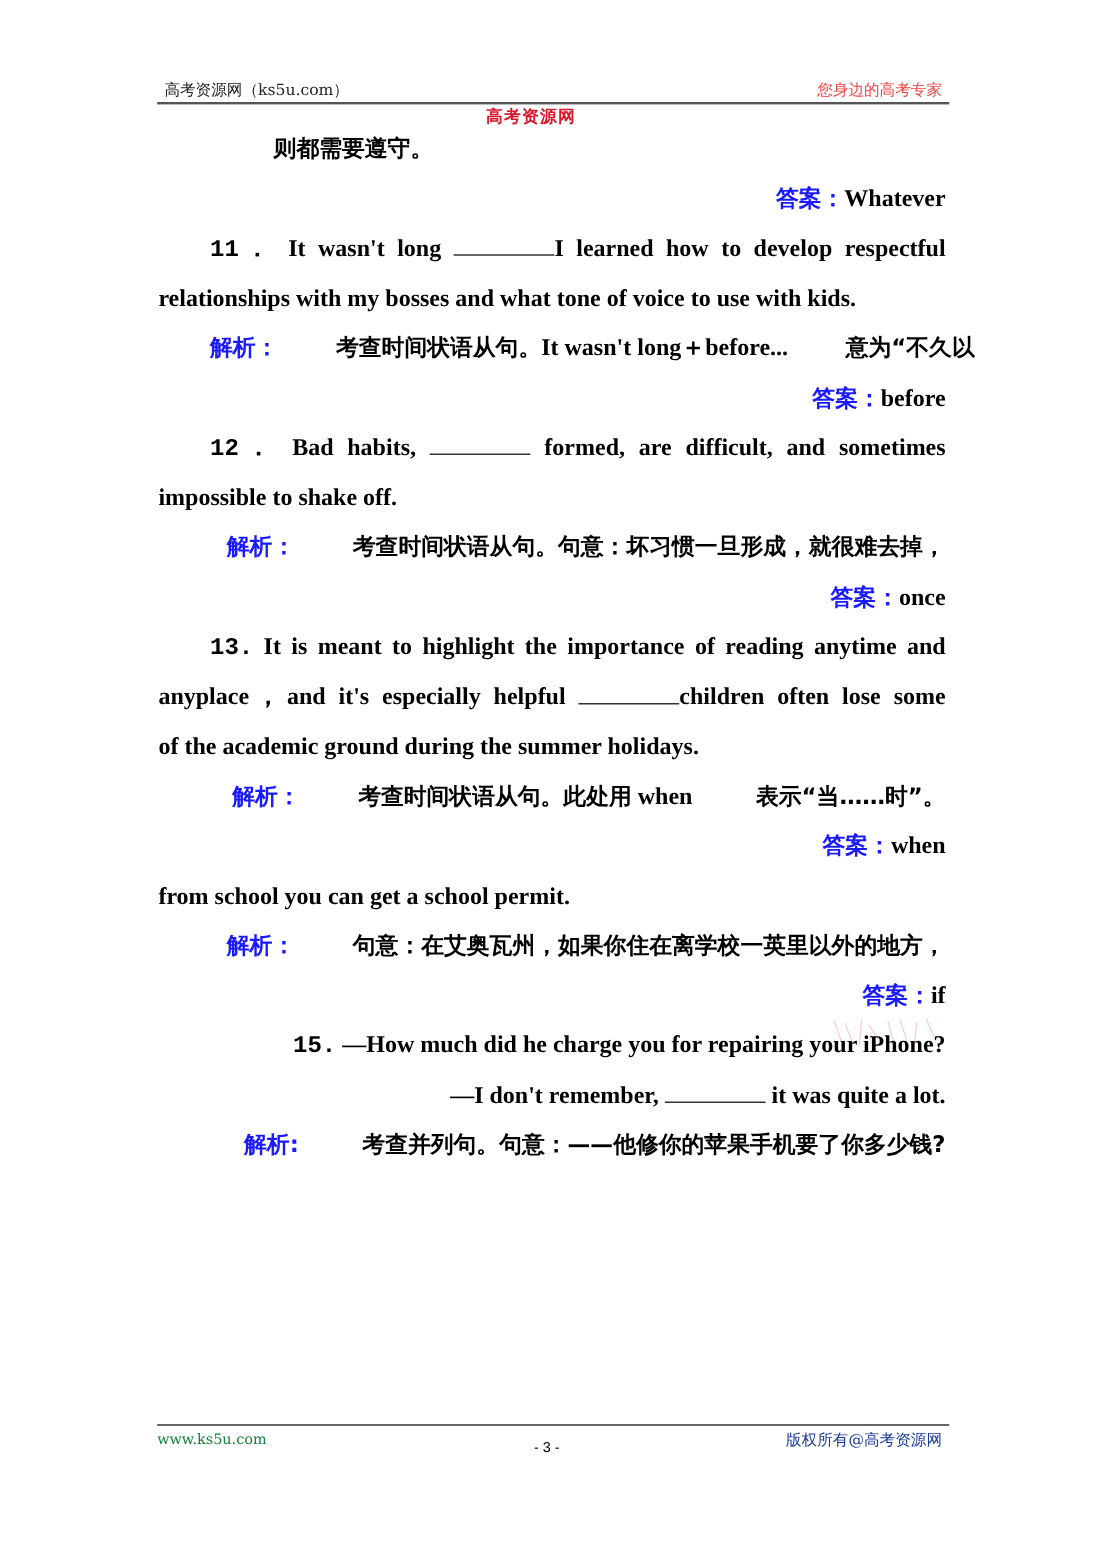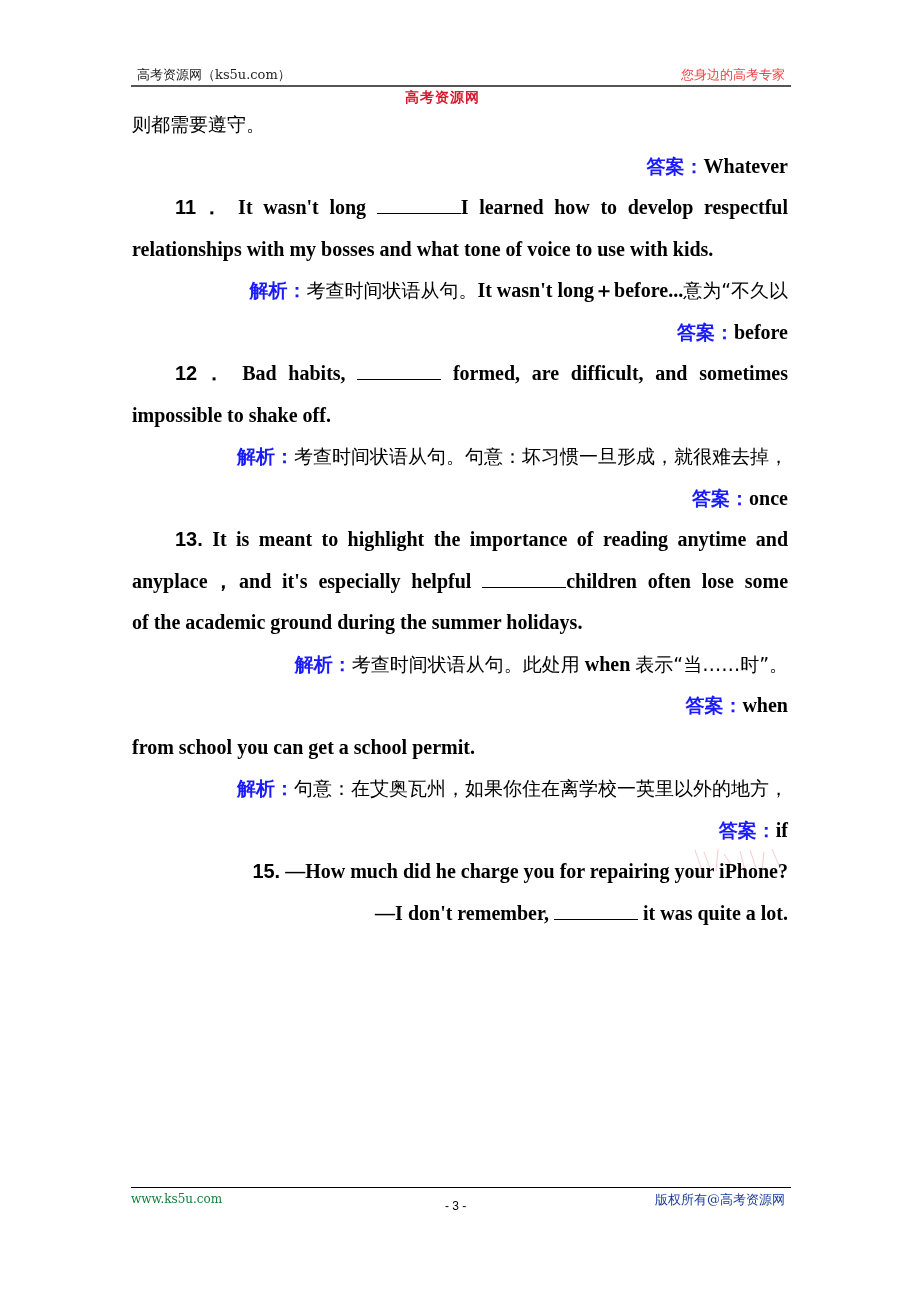--- a/index.html
+++ b/index.html
@@ -13,23 +13,23 @@
   .header-logo { position: absolute; left: 274px; top: 3px; font-size: 14px; color: #d8182b; font-family: "DejaVu Serif", serif; font-weight: bold; letter-spacing: 1px; margin-top: 36px; }
   .header-rule { position: absolute; left: 131px; top: 85px; width: 660px; height: 2px; background: #555; }
 
   .content { position: absolute; left: 132px; top: 104px; width: 656px; }
   .line {
     font-size: 20px; line-height: 41.5px; height: 41.5px; font-weight: bold;
     font-family: "Liberation Serif", serif; white-space: nowrap;
   }
   .line.justify { text-align: justify; text-align-last: justify; }
   .indent { padding-left: 43px; text-align: right; }
-  .cjk { font-family: "DejaVu Sans", sans-serif; font-weight: normal; font-size: 19px; }
+  .cjk { font-family: "DejaVu Sans", sans-serif; font-weight: bold; font-size: 19px; margin-left: 48px; }
   .label { color: #1a1aff; font-family: "DejaVu Sans", sans-serif; font-weight: bold; font-size: 19px; }
-  .qnum { font-family: Liberation Sans, sans-serif; font-weight: bold; }
+  .qnum { font-family: Liberation Mono, monospace; font-weight: bold; }
   .blank { display: inline-block; border-bottom: 1.5px solid #000; width: 84px; height: 18px; vertical-align: baseline; }
 
   .footer-rule { position: absolute; left: 131px; top: 1187px; width: 660px; height: 1px; background: #000; }
   .footer-left { position: absolute; left: 131px; top: 1192px; font-size: 12px; color: #15803d; font-family: "DejaVu Serif", serif; }
   .footer-center { position: absolute; left: 445px; top: 1199px; font-size: 12px; color: #000; font-family: "Liberation Sans", sans-serif; }
   .footer-right { position: absolute; right: 135px; top: 1191px; font-size: 13px; color: #1a3a9a; font-family: "DejaVu Serif", serif; }
   .watermark { position: absolute; left: 690px; top: 846px; width: 100px; height: 28px; opacity: 0.25; }
 </style>
 </head>
 <body>
@@ -70,20 +70,21 @@
 
   <div class="line"><span>from school you can get a school permit.</span></div>
 
   <div class="line indent"><span class="label">解析：</span><span class="cjk">句意：在艾奥瓦州，如果你住在离学校一英里以外的地方，</span></div>
 
   <div class="line indent"><span class="label">答案：</span><span>if</span></div>
 
   <div class="line indent"><span class="qnum">15.</span> <span>—How much did he charge you for repairing your iPhone?</span></div>
   <div class="line indent"><span>—I don't remember,</span> <span class="blank"></span> <span>it was quite a lot.</span></div>
 
+  <div class="line indent"><span class="label">解析:</span> <span class="cjk">考查并列句。句意：——他修你的苹果手机要了你多少钱?</span></div>
 </div>
 
 <svg class="watermark" viewBox="0 0 100 28">
   <g stroke="#e0303a" stroke-width="1" fill="none">
     <path d="M5 4 L12 24 M14 6 L20 22 M28 3 L26 25 M34 8 L42 20 M50 5 L55 24 M60 4 L66 22 M74 6 L72 24 M82 3 L90 22"></path>
   </g>
 </svg>
 
 <div class="footer-rule"></div>
 <span class="footer-left">www.ks5u.com</span>

